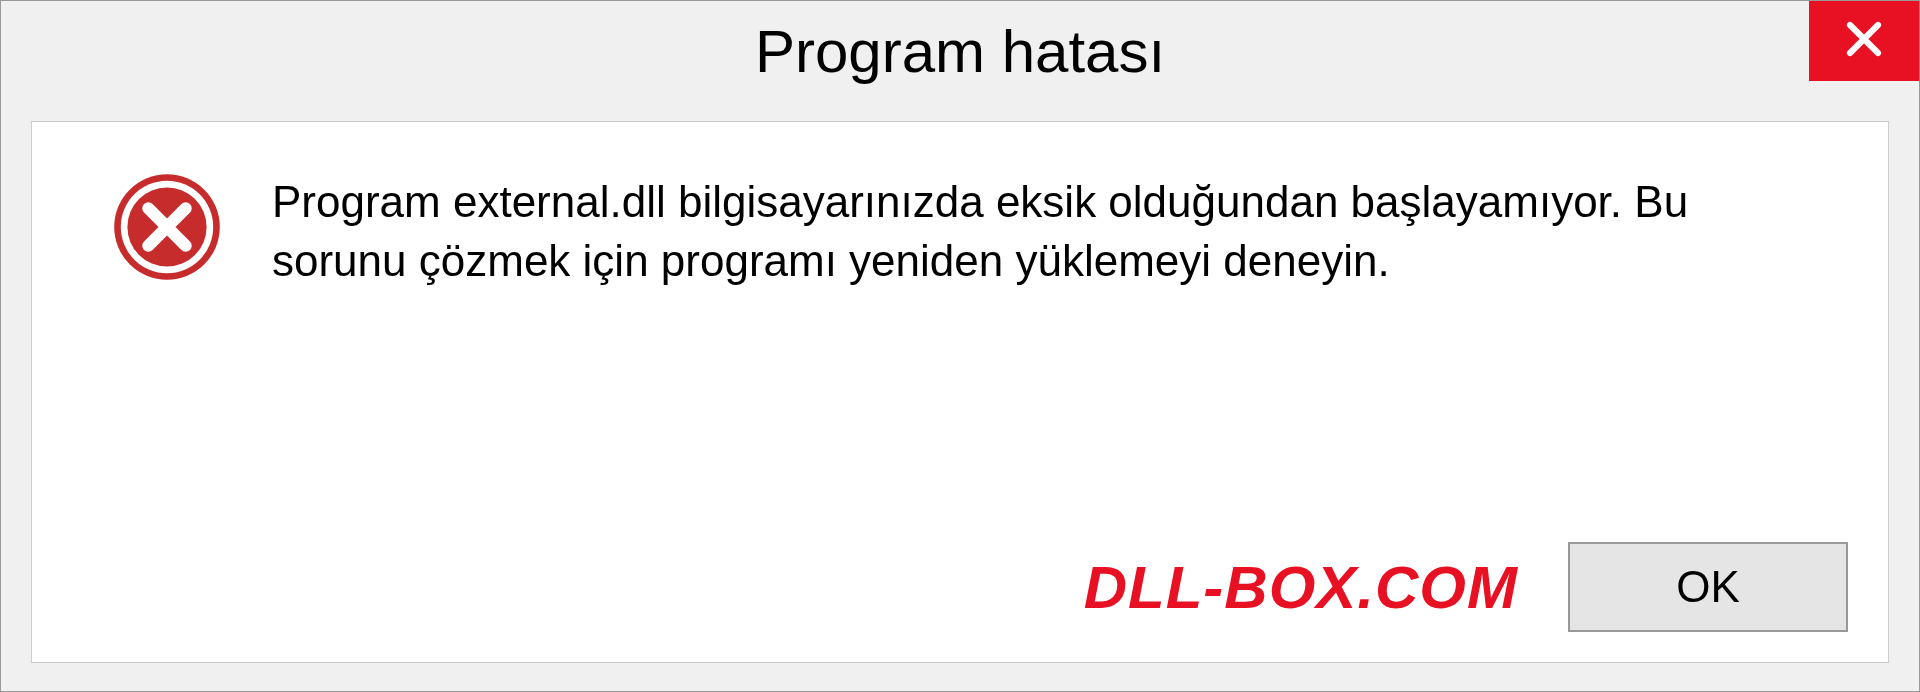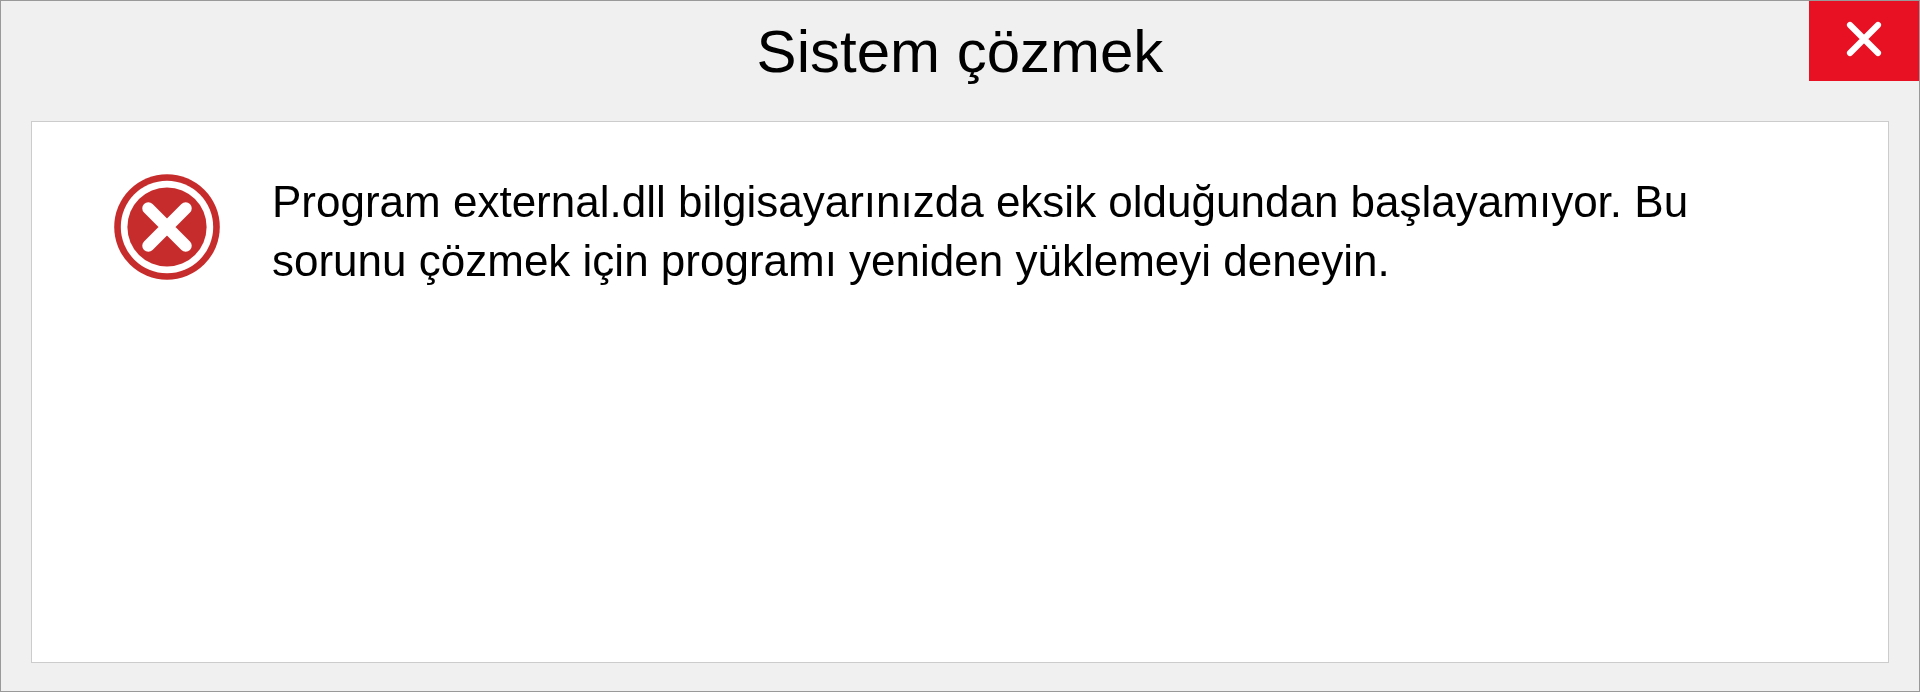--- a/index.html
+++ b/index.html
@@ -111,21 +111,21 @@
       height: 28px;
       background: #f0f0f0;
     }
   </style>
 </head>
 <body>
 
 <div class="dialog">
 
   <div class="titlebar">
-    <div class="titlebar-title">Sistem çözmek</div>
+    <div class="titlebar-title">Program hatası</div>
     <div class="close-button">
       <span>
         <svg viewBox="0 0 24 24">
           <path d="M4 4 L20 20 M20 4 L4 20" stroke="#ffffff" stroke-width="3.5" fill="none" stroke-linecap="round"></path>
         </svg>
       </span>
     </div>
   </div>
 
   <div class="content-area">
@@ -135,18 +135,22 @@
         <svg viewBox="0 0 100 100">
           <circle cx="50" cy="50" r="48" fill="#c72c2c"></circle>
           <circle cx="50" cy="50" r="42" fill="#ffffff"></circle>
           <circle cx="50" cy="50" r="36" fill="#c72c2c"></circle>
           <path d="M33 33 L67 67 M67 33 L33 67" stroke="#ffffff" stroke-width="11" fill="none" stroke-linecap="round"></path>
         </svg>
       </div>
       <div class="message-text">Program external.dll bilgisayarınızda eksik olduğundan başlayamıyor. Bu sorunu çözmek için programı yeniden yüklemeyi deneyin.</div>
     </div>
 
+    <div class="footer-row">
+      <div class="watermark">DLL-BOX.COM</div>
+      <div class="ok-button">OK</div>
+    </div>
 
   </div>
 
   <div class="bottom-margin"></div>
 
 </div>
 
 </body></html>

